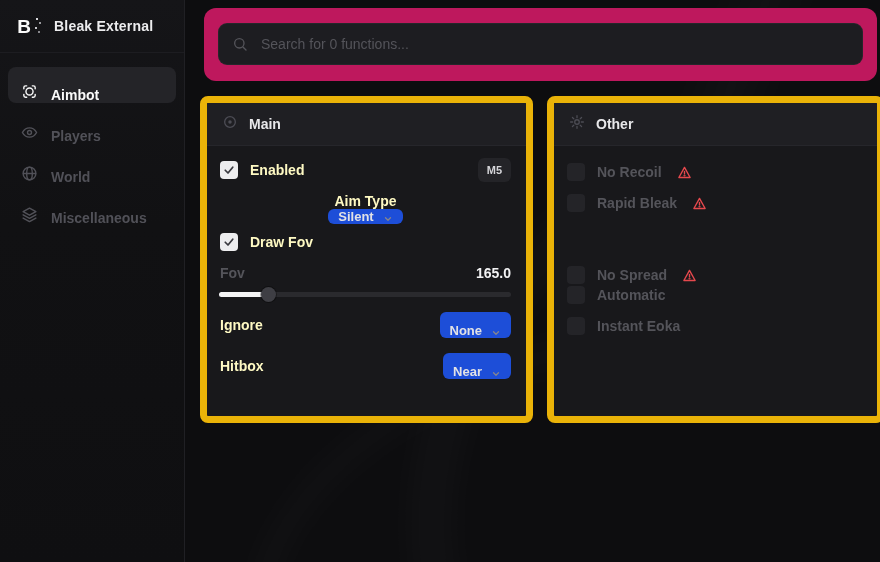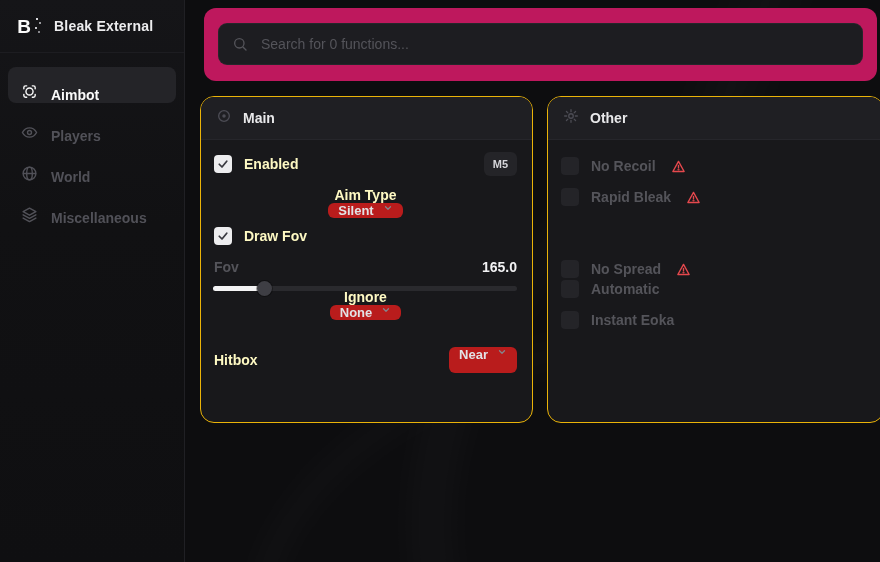--- a/index.html
+++ b/index.html
@@ -41,21 +41,21 @@
     background:#be185d;border-radius:12px;box-sizing:border-box;}
   .search-input{position:absolute;left:14px;right:14px;top:15px;height:42px;
     background:#1d1d21;border:1px solid rgba(255,255,255,0.045);border-radius:9px;
     display:flex;align-items:center;gap:11px;padding:0 13px;box-sizing:border-box;}
   .search-input input{flex:1;background:transparent;border:none;outline:none;
     font-family:"Liberation Sans",sans-serif;font-size:14px;color:#d4d4d8;}
   .search-input input::placeholder{color:#54545a;}
 
   
   .panel{position:absolute;top:96px;height:327px;background:#18181b;
-    border:1px solid #eab308;border-radius:14px;box-sizing:border-box;overflow:hidden;}
+    border:7px solid #eab308;border-radius:8px;box-sizing:border-box;overflow:hidden;}
   .panel-main{left:200px;width:333px;}
   .panel-other{left:547px;width:337px;}
   .panel-header{height:43px;background:#1f1f23;border-bottom:1px solid #26262b;
     display:flex;align-items:center;gap:11px;padding:0 15px;box-sizing:border-box;}
   .panel-title{font-size:14px;font-weight:700;color:#e8e8ea;}
   .panel-header svg{color:#4c4c54;}
 
   .row{position:absolute;left:13px;right:15px;display:flex;align-items:center;}
   .row-left{display:flex;align-items:center;gap:12px;}
   .spacer{flex:1;}
@@ -63,21 +63,21 @@
   .lbl-dim{font-size:14px;font-weight:600;color:#54545a;}
 
   .checkbox{width:18px;height:18px;border-radius:4px;flex:0 0 auto;cursor:pointer;
     display:flex;align-items:center;justify-content:center;box-sizing:border-box;}
   .checkbox.checked{background:#ededef;}
   .checkbox.unchecked{background:#242428;}
 
   .keybind{min-width:14px;padding:6px 9px;background:#242428;border-radius:6px;
     font-size:11px;font-weight:700;color:#d6d6da;text-align:center;cursor:pointer;}
 
-  .dropdown{height:26px;background:#b91c1c;border-radius:6px;display:flex;align-items:flex-start;
+  .dropdown{height:26px;background:#1d4ed8;border-radius:6px;display:flex;align-items:flex-end;
     gap:9px;padding:0 10px;cursor:pointer;box-sizing:border-box;}
   .dropdown .dd-val{font-size:13px;font-weight:600;color:#e2e2e5;}
   .dropdown svg{color:#85858c;}
 
   .fov-value{font-size:14px;font-weight:600;color:#f2f2f4;}
 
   .slider{position:absolute;left:12px;right:15px;top:183px;height:16px;cursor:pointer;}
   .slider-track{position:absolute;left:0;right:0;top:6px;height:5px;background:#2a2a2e;border-radius:999px;}
   .slider-fill{position:absolute;left:0;top:6px;height:5px;width:16.7%;background:#f4f4f5;border-radius:999px;}
   .slider-thumb{position:absolute;left:16.7%;top:1px;width:15px;height:15px;margin-left:-7px;
@@ -210,21 +210,21 @@
     <div class="spacer"></div>
     <span class="fov-value">165.0</span>
   </div>
 
   <div class="slider">
     <div class="slider-track"></div>
     <div class="slider-fill"></div>
     <div class="slider-thumb"></div>
   </div>
 
-  <div class="row" style="top:192px;height:26px;flex-direction:column;">
+  <div class="row" style="top:209px;height:26px;">
     <span class="lbl">Ignore</span>
     <div class="spacer"></div>
     <div class="dropdown">
       <span class="dd-val">None</span>
       <span style="display:flex;">
         <svg width="10" height="10" viewBox="0 0 24 24" fill="none" stroke="currentColor" stroke-width="3" stroke-linecap="round" stroke-linejoin="round">
             <path d="M6 9l6 6 6-6"></path>
           </svg>
       </span>
     </div>

